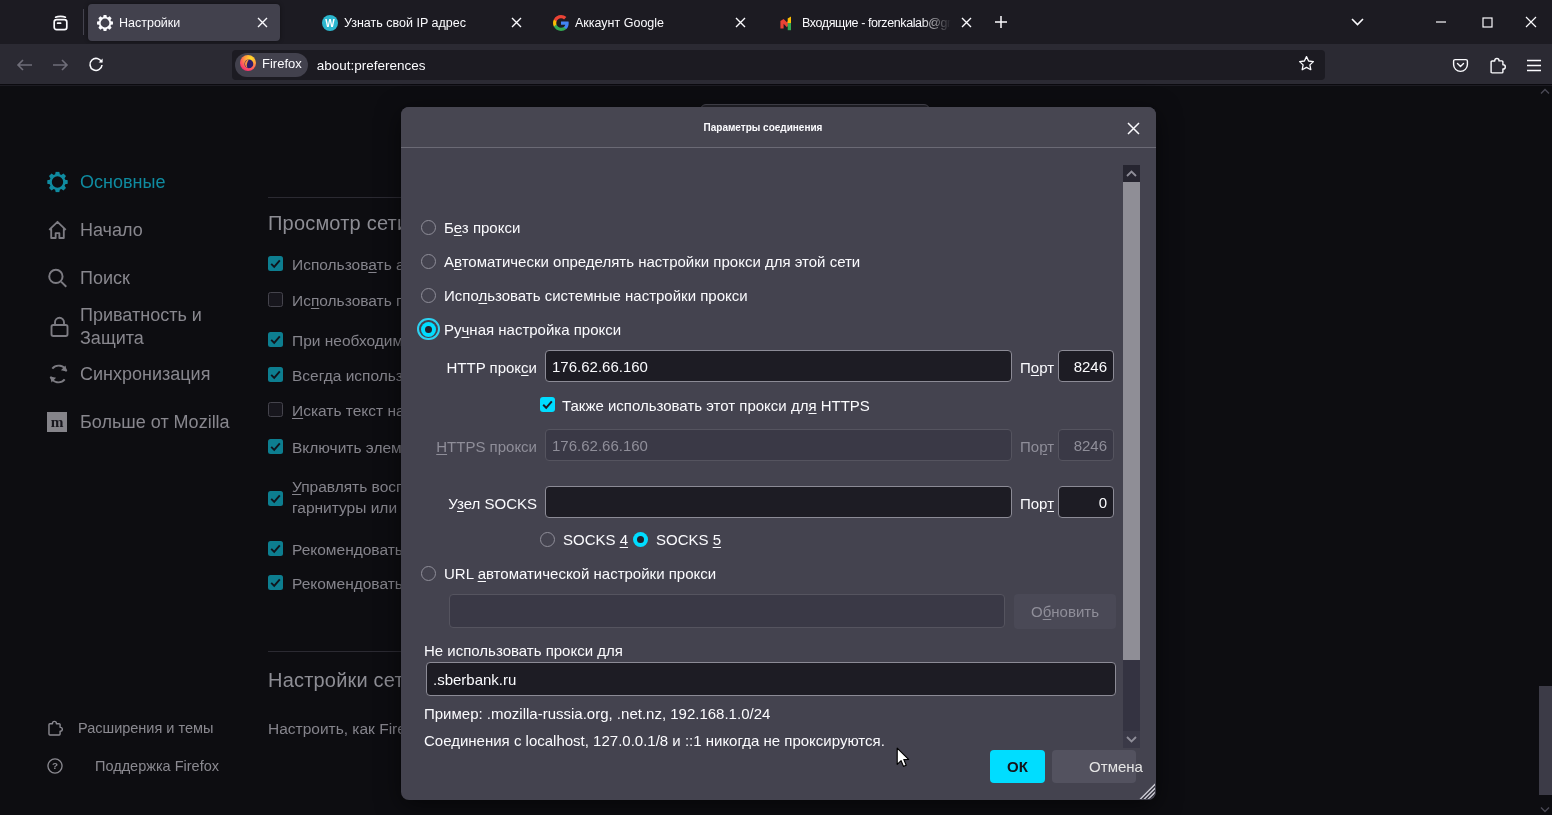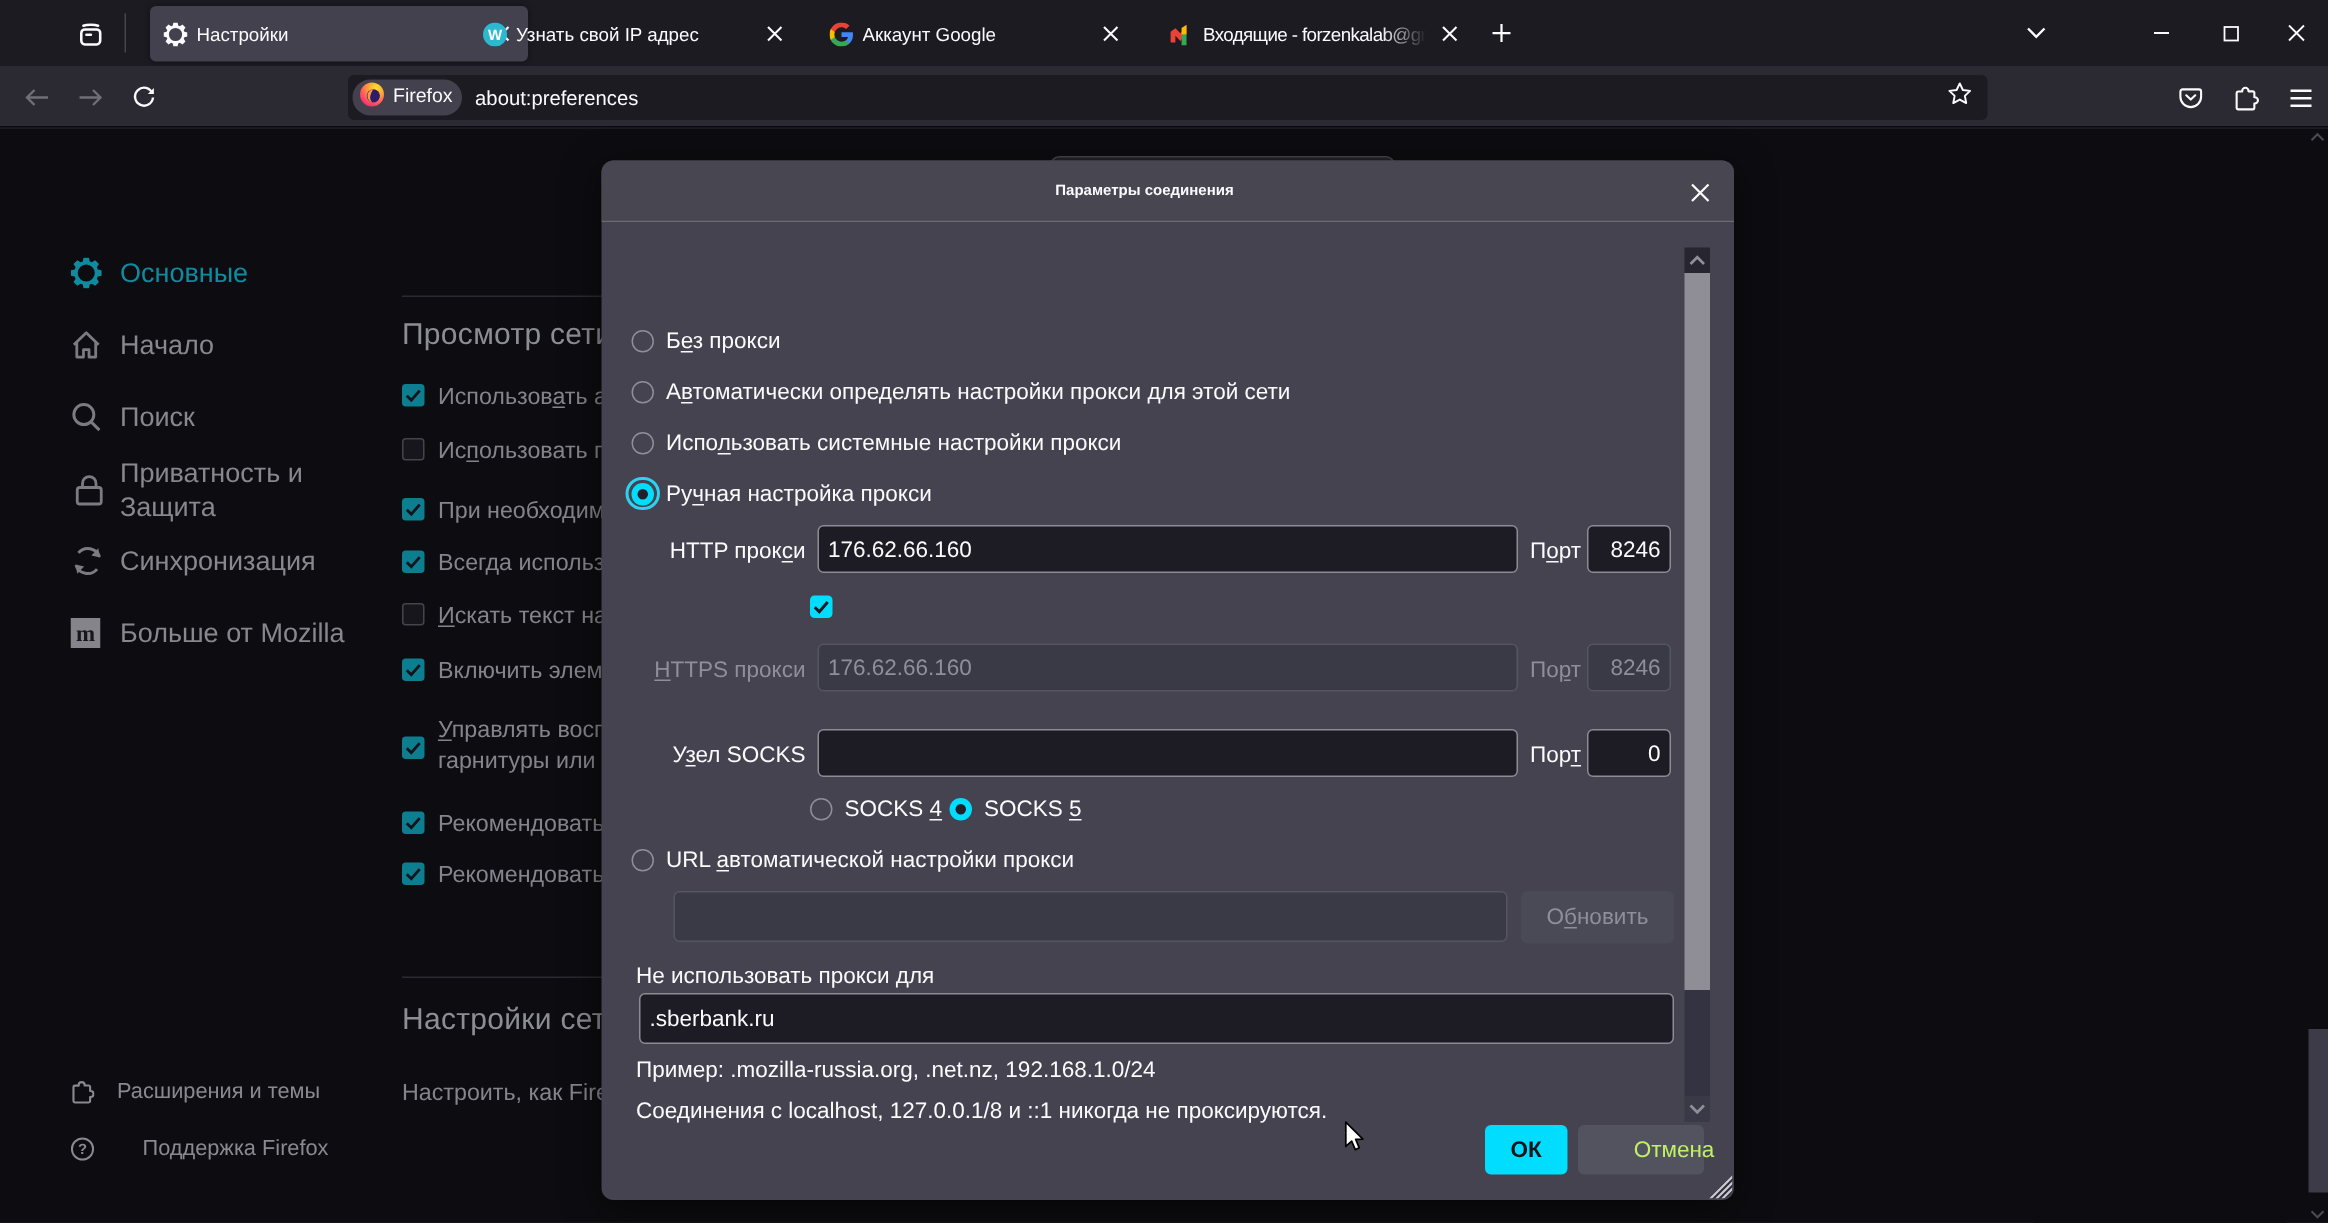--- a/index.html
+++ b/index.html
@@ -56,21 +56,21 @@
   .radio { position:absolute; width:15px; height:15px; border-radius:50%; }
   .radio.off { border:1.5px solid #8f8e99; }
   .radio.on { background:#00ddff; }
   .radio.on::after { content:""; position:absolute; left:4px; top:4px; width:7px; height:7px; border-radius:50%; background:#22212b; }
   .radio.focusring::before { content:""; position:absolute; left:-4px; top:-4px; width:18.5px; height:18.5px; border:2.2px solid #2ed1f0; border-radius:50%; }
   .dcheck { position:absolute; width:15px; height:15px; border-radius:3px; background:#00ddff; }
   .dinput { position:absolute; background:#1d1c24; border:1px solid #8c8b96; border-radius:4px; color:#fbfbfe; font-size:15px; display:flex; align-items:center; padding:12px 6px; }
   .dinput.num { justify-content:flex-end; }
   .dinput.disabled { background:#3a3946; border-color:#55545f; color:#8f8e99; }
   .dbtn { position:absolute; border-radius:4px; display:flex; align-items:center; justify-content:center; font-size:15px; }
-  .dbtn.gray { background:#53525f; color:#bef264;padding-left:44px; }
+  .dbtn.gray { background:#53525f; color:#e5e5e5;padding-left:44px; }
   .dbtn.disabled { background:#4a4956; color:#8f8e99; }
   .dbtn.primary { background:#00ddff; color:#15141a; font-weight:600; }
   #dscroll-thumb { position:absolute; left:722px; top:75px; width:17px; height:478px; background:#8f8e96; }
   #dscroll-trackempty { position:absolute; left:722px; top:553px; width:17px; height:71px; background:#343341; }
   .dscrollbtn { position:absolute; left:722px; width:17px; height:17px; display:flex; align-items:center; justify-content:center; }
   #dscroll-up { top:58px; background:#262530; }
   #dscroll-down { top:624px; background:#3a3947; }
   #grip { position:absolute; right:1px; bottom:1px; width:16px; height:16px; overflow:hidden; border-radius:0 0 7px 0; }
 </style>
 </head>
@@ -79,21 +79,21 @@
 <div id="tabbar">
   <div class="ctl" style="left:37px">
     <svg width="17" height="17" viewBox="0 0 17 17">
       <path d="M3.6 3.2 C 6 2.2 11 2.2 13.4 3.2" fill="none" stroke="#fbfbfe" stroke-width="1.7" stroke-linecap="round"></path>
       <rect x="2.2" y="5.6" width="12.6" height="10" rx="2.4" fill="none" stroke="#fbfbfe" stroke-width="1.7"></rect>
       <path d="M5.6 9.2 h3" fill="none" stroke="#fbfbfe" stroke-width="1.7" stroke-linecap="round"></path>
     </svg>
   </div>
   <div class="tsep" style="left:83px"></div>
 
-  <div class="tab active" style="left:100px; width:252px;">
+  <div class="tab active" style="left:88px; width:192px;">
     <svg class="favicon" viewBox="0 0 16 16">
       <path fill-rule="evenodd" fill="#fbfbfe" d="M6.19 2.07 L6.59 0.02 L9.41 0.02 L9.81 2.07 L10.91 2.53 L12.65 1.36 L14.64 3.35 L13.47 5.09 L13.93 6.19 L15.98 6.59 L15.98 9.41 L13.93 9.81 L13.47 10.91 L14.64 12.65 L12.65 14.64 L10.91 13.47 L9.81 13.93 L9.41 15.98 L6.59 15.98 L6.19 13.93 L5.09 13.47 L3.35 14.64 L1.36 12.65 L2.53 10.91 L2.07 9.81 L0.02 9.41 L0.02 6.59 L2.07 6.19 L2.53 5.09 L1.36 3.35 L3.35 1.36 L5.09 2.53 Z M12.40 8.00 A4.4 4.4 0 1 0 3.60 8.00 A4.4 4.4 0 1 0 12.40 8.00 Z"></path>
     </svg>
     <span class="title">Настройки</span>
     <span class="tclose">
       <svg width="11" height="11" viewBox="0 0 11 11">
           <path d="M1 1 L10 10 M10 1 L1 10" stroke="#fbfbfe" stroke-width="1.4"></path>
         </svg>
     </span>
   </div>
@@ -376,20 +376,21 @@
   <span class="dlabel" style="left:619px; top:252px;">П<u>о</u>рт</span>
   <div class="dinput num" style="left:657px; top:243px; width:56px; height:32px;">
       <span>8246</span>
     </div>
 
   <span class="dcheck" style="left:139px; top:290px;">
     <svg width="15" height="15" viewBox="0 0 15 15">
         <path d="M3.2 7.8 L6.2 10.8 L11.8 4.4" fill="none" stroke="#1c1b22" stroke-width="2"></path>
       </svg>
   </span>
+  <span class="dlabel" style="left:161px; top:290px;">Также использовать этот прокси дл<u>я</u> HTTPS</span>
 
   <span class="dlabel r dim" style="left:0px; top:331px; width:136px;"><u>H</u>TTPS прокси</span>
   <div class="dinput disabled" style="left:144px; top:322px; width:467px; height:32px;">
       <span>176.62.66.160</span>
     </div>
   <span class="dlabel dim" style="left:619px; top:331px;">По<u>р</u>т</span>
   <div class="dinput num disabled" style="left:657px; top:322px; width:56px; height:32px;">
       <span>8246</span>
     </div>
 

